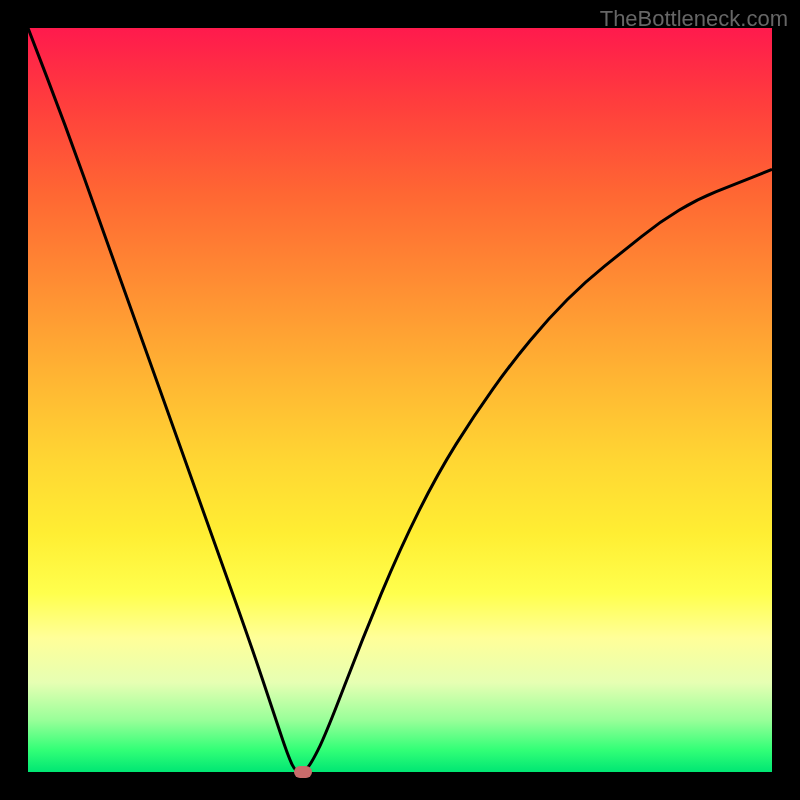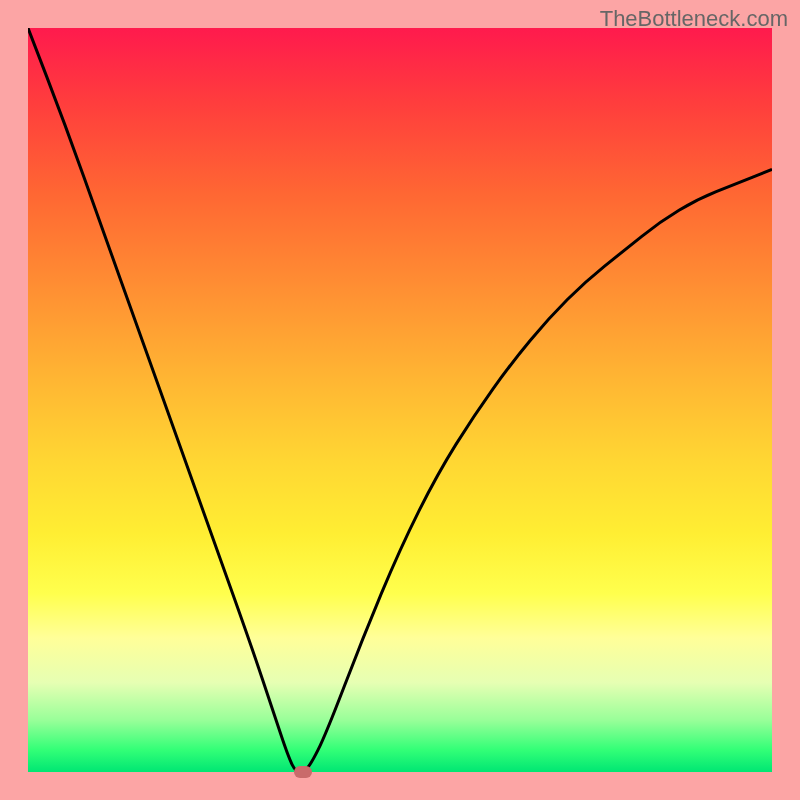--- a/index.html
+++ b/index.html
@@ -7,21 +7,21 @@
     padding: 0;
     width: 800px;
     height: 800px;
     overflow: hidden;
     font-family: Arial, sans-serif;
   }
   .container {
     position: relative;
     width: 800px;
     height: 800px;
-    background: #fca5a5;
+    background: #000000;
   }
   .plot-area {
     position: absolute;
     left: 28px;
     top: 28px;
     width: 744px;
     height: 744px;
     background: linear-gradient(to bottom,
       #ff1a4d 0%,
       #ff3d3d 10%,

